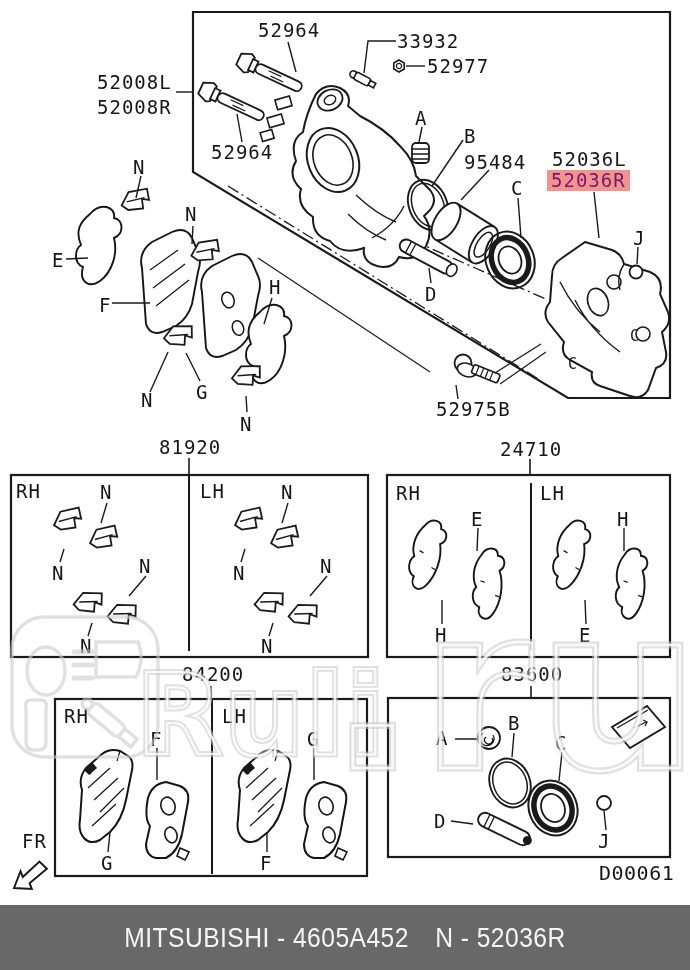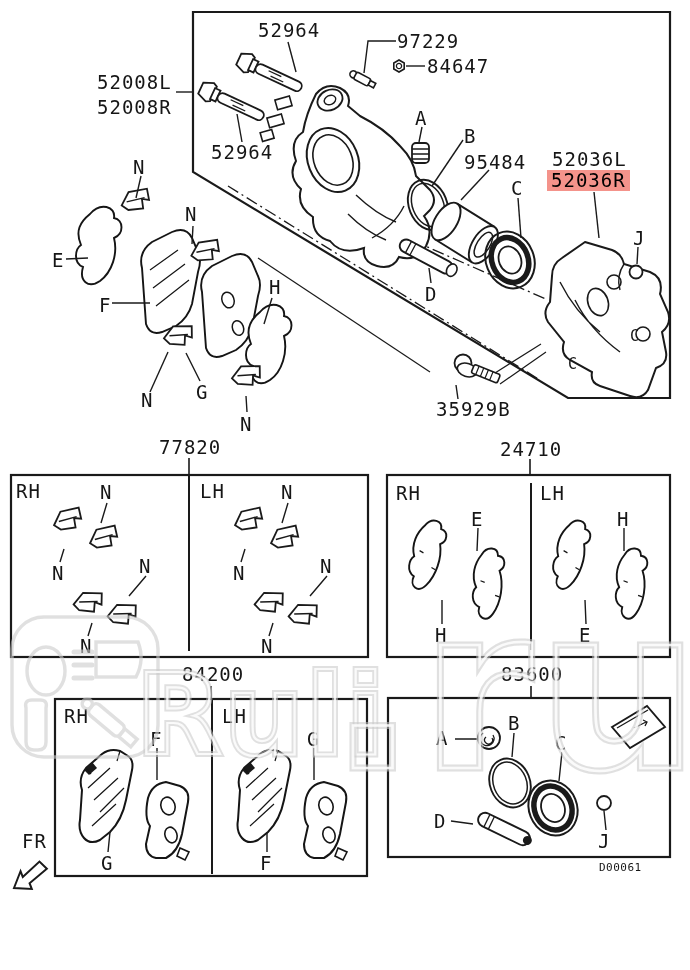--- a/index.html
+++ b/index.html
@@ -6,22 +6,22 @@
   #stage{position:relative;width:690px;height:970px;background:#ffffff;overflow:hidden;
          font-family:"DejaVu Sans Mono", monospace;}
   svg{display:block;}
   #art{position:absolute;left:0;top:0;z-index:1;}
   #wm{position:absolute;left:0;top:0;z-index:3;pointer-events:none;}
   .lbl{position:absolute;z-index:2;color:#161616;white-space:nowrap;line-height:1.1;
        font-family:"DejaVu Sans Mono", monospace;letter-spacing:1px;}
   .pn{font-size:19px;}
   .lt{font-size:19px;}
   .sm{font-size:15px;}
-  .hl{background:#f4938b;color:#000000;padding:0 4px;}
-  .code{font-size:11px;letter-spacing:0.5px;}
+  .hl{background:#f4938b;color:#701a75;padding:0 4px;}
+  .code{font-size:20px;letter-spacing:0.5px;}
   #footer{position:absolute;left:0;top:905px;width:690px;height:65px;background:#686868;z-index:10;}
   #footer .inner{width:100%;height:65px;display:flex;align-items:center;justify-content:center;
        gap:30px;transform:scaleX(0.88);transform-origin:center;
        font-family:"Liberation Sans", sans-serif;font-size:28px;color:#f5f5f5;letter-spacing:0.5px;}
 </style>
 </head>
 <body>
 
 <div id="stage">
 
@@ -247,47 +247,47 @@
     <path d="M617,728 L648,710 M634,728 L646,722 M643,720 L647,722 L645,726" stroke-width="1.3"></path>
     <path d="M455,739 L477,739 M514,733 L512,757 M562,752 L559,781 M451,821 L473,824 M606,830 L604,811" stroke-width="1.4"></path>
   </g>
 
   <g transform="translate(14,888) rotate(-35)">
     <path d="M0,0 L15,-10 L13.5,-4 L36,-7 L38,3 L15.5,5 L14,11 Z" fill="#fff" stroke="#1a1a1a" stroke-width="2"></path>
   </g>
 </svg>
 
 <div class="lbl pn" style="left:258px;top:20px">52964</div>
-<div class="lbl pn" style="left:397px;top:31px">97229</div>
-<div class="lbl pn" style="left:427px;top:56px">84647</div>
+<div class="lbl pn" style="left:397px;top:31px">33932</div>
+<div class="lbl pn" style="left:427px;top:56px">52977</div>
 <div class="lbl pn" style="left:97px;top:72px">52008L</div>
 <div class="lbl pn" style="left:97px;top:97px">52008R</div>
 <div class="lbl pn" style="left:211px;top:142px">52964</div>
 <div class="lbl pn" style="left:464px;top:152px">95484</div>
 <div class="lbl pn" style="left:552px;top:149px">52036L</div>
 <div class="lbl pn hl" style="left:547px;top:170px">52036R</div>
-<div class="lbl pn" style="left:436px;top:399px">35929B</div>
+<div class="lbl pn" style="left:436px;top:399px">52975B</div>
 
 <div class="lbl lt" style="left:415px;top:108px">A</div>
 <div class="lbl lt" style="left:464px;top:126px">B</div>
 <div class="lbl lt" style="left:511px;top:178px">C</div>
 <div class="lbl lt" style="left:425px;top:284px">D</div>
 <div class="lbl lt" style="left:633px;top:228px">J</div>
 <div class="lbl lt" style="left:52px;top:250px">E</div>
 <div class="lbl lt" style="left:99px;top:295px">F</div>
 <div class="lbl lt" style="left:196px;top:382px">G</div>
 <div class="lbl lt" style="left:269px;top:277px">H</div>
 <div class="lbl lt" style="left:133px;top:157px">N</div>
 <div class="lbl lt" style="left:185px;top:204px">N</div>
 <div class="lbl lt" style="left:141px;top:390px">N</div>
 <div class="lbl lt" style="left:240px;top:414px">N</div>
 <div class="lbl sm" style="left:568px;top:356px">C</div>
 <div class="lbl sm" style="left:630px;top:328px">C</div>
 
-<div class="lbl pn" style="left:159px;top:437px">77820</div>
+<div class="lbl pn" style="left:159px;top:437px">81920</div>
 <div class="lbl pn" style="left:500px;top:439px">24710</div>
 <div class="lbl pn" style="left:182px;top:664px">84200</div>
 <div class="lbl pn" style="left:501px;top:664px">83600</div>
 
 <div class="lbl lt" style="left:16px;top:481px">RH</div>
 <div class="lbl lt" style="left:200px;top:481px">LH</div>
 <div class="lbl lt" style="left:100px;top:482px">N</div>
 <div class="lbl lt" style="left:52px;top:563px">N</div>
 <div class="lbl lt" style="left:139px;top:556px">N</div>
 <div class="lbl lt" style="left:80px;top:636px">N</div>
@@ -333,14 +333,20 @@
     </g>
   </g>
   <g font-family="DejaVu Sans, sans-serif" font-weight="bold">
     <text x="136" y="754" font-size="112" letter-spacing="2" fill="none" stroke="#c8c8c8" stroke-width="6" opacity="0.55">Ruli</text>
     <text x="136" y="754" font-size="112" letter-spacing="2" fill="none" stroke="#ffffff" stroke-width="2.2" opacity="0.85">Ruli</text>
     <text x="330" y="768" font-size="225" letter-spacing="6" fill="none" stroke="#c8c8c8" stroke-width="7" opacity="0.55">.ru</text>
     <text x="330" y="768" font-size="225" letter-spacing="6" fill="none" stroke="#ffffff" stroke-width="2.6" opacity="0.85">.ru</text>
   </g>
 </svg>
 
-
+<div id="footer">
+  <div class="inner">
+    <span>MITSUBISHI - 4605A452</span>
+    <span>N - 52036R</span>
+  </div>
 </div>
 
+</div>
+
 </body></html>

